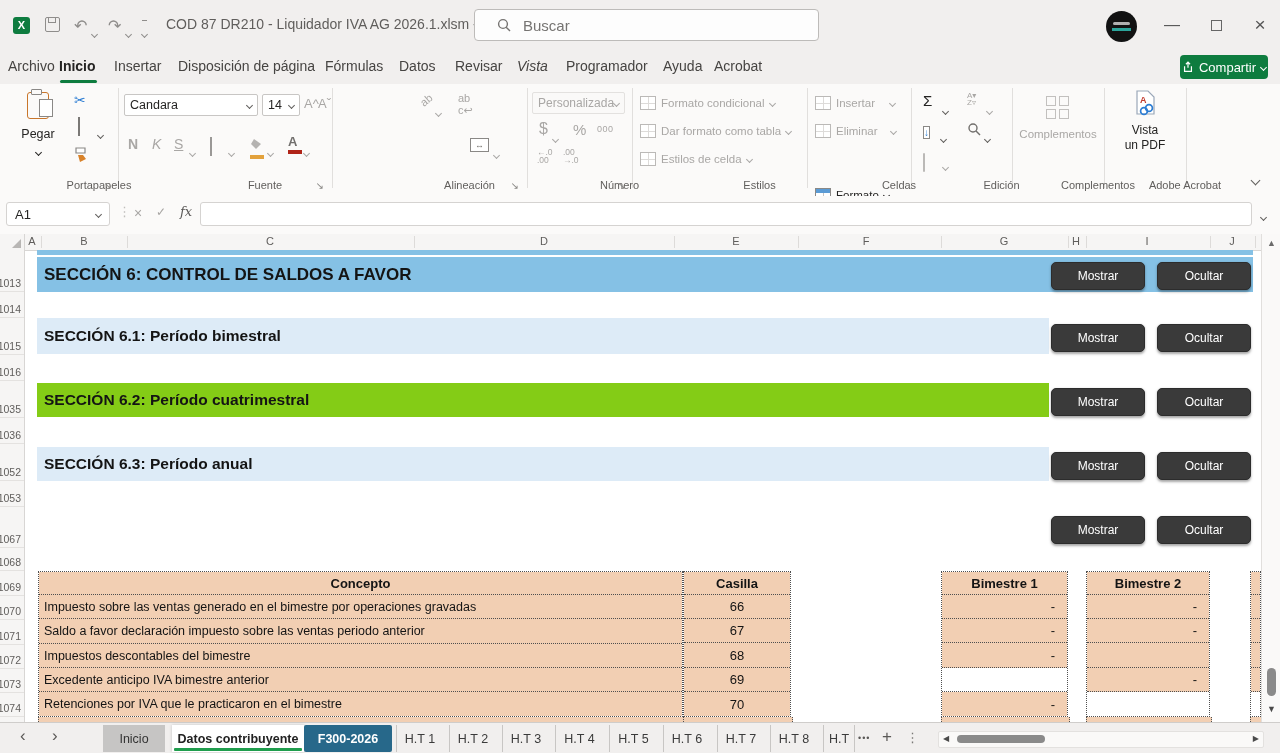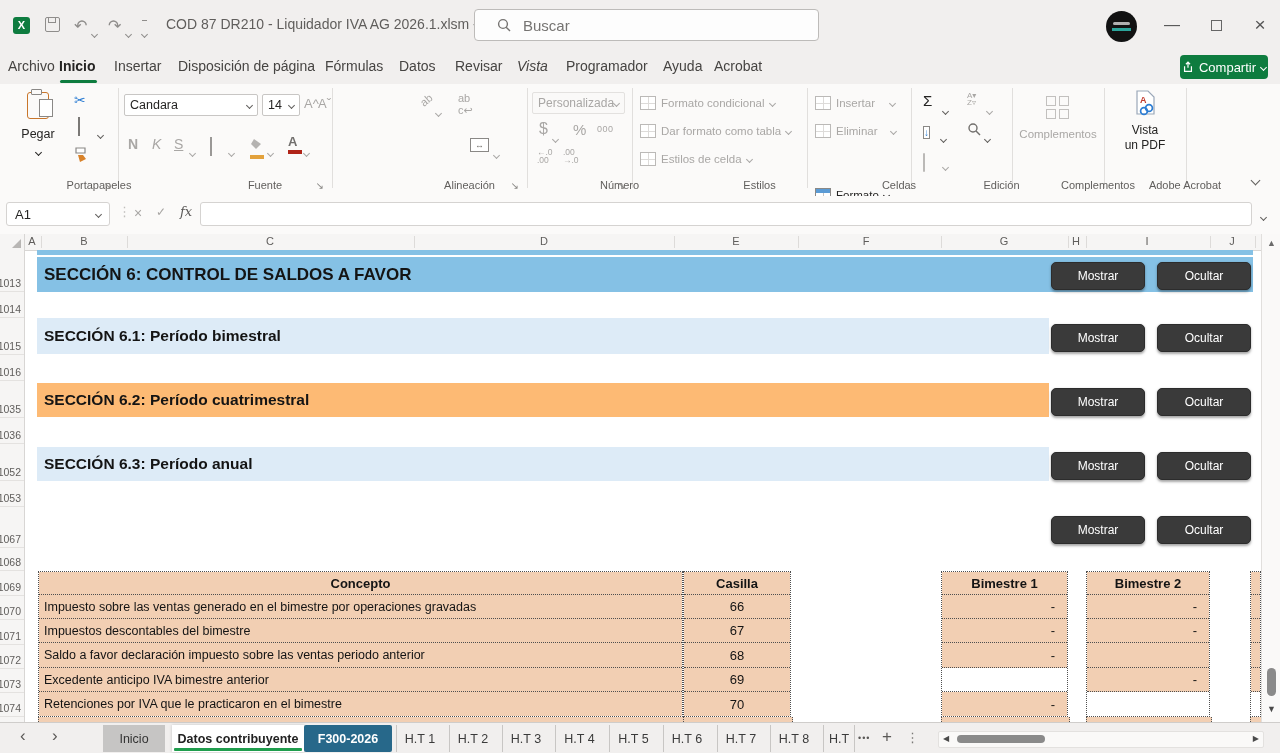--- a/index.html
+++ b/index.html
@@ -421,21 +421,21 @@
   <div class="band" style="left:37px;top:318px;width:1012px;height:36px;background:#DDEBF7;font-size:15.5px;">
     <span>SECCIÓN 6.1: Período bimestral</span>
   </div>
   <div class="btnD" style="left:1051px;top:324px;">
       <span>Mostrar</span>
     </div>
   <div class="btnD" style="left:1157px;top:324px;">
       <span>Ocultar</span>
     </div>
 
-  <div class="band" style="left:37px;top:383px;width:1012px;height:34px;background:#fdba74;font-size:15.5px;">
+  <div class="band" style="left:37px;top:383px;width:1012px;height:34px;background:#84cc16;font-size:15.5px;">
     <span>SECCIÓN 6.2: Período cuatrimestral</span>
   </div>
   <div class="btnD" style="left:1051px;top:388px;">
       <span>Mostrar</span>
     </div>
   <div class="btnD" style="left:1157px;top:388px;">
       <span>Ocultar</span>
     </div>
 
   <div class="band" style="left:37px;top:447px;width:1012px;height:34px;background:#DDEBF7;font-size:15.5px;">
@@ -451,22 +451,22 @@
   <div class="btnD" style="left:1051px;top:516px;">
       <span>Mostrar</span>
     </div>
   <div class="btnD" style="left:1157px;top:516px;">
       <span>Ocultar</span>
     </div>
 
   <div class="tcol" style="left:38px;width:645px;">
     <div class="tc hdr" style="height:23px;">Concepto</div>
     <div class="tc" style="height:24px;padding-left:5px;">Impuesto sobre las ventas generado en el bimestre por operaciones gravadas</div>
+    <div class="tc" style="height:25px;padding-left:5px;">Saldo a favor declaración impuesto sobre las ventas periodo anterior</div>
     <div class="tc" style="height:24px;padding-left:5px;">Impuestos descontables del bimestre</div>
-    <div class="tc" style="height:25px;padding-left:5px;">Saldo a favor declaración impuesto sobre las ventas periodo anterior</div>
     <div class="tc" style="height:24px;padding-left:5px;">Excedente anticipo IVA bimestre anterior</div>
     <div class="tc last" style="height:24px;padding-left:5px;">Retenciones por IVA que le practicaron en el bimestre</div>
   </div>
 
   <div class="tcol" style="left:683px;width:108px;">
     <div class="tc hdr" style="height:23px;">Casilla</div>
     <div class="tc ctr" style="height:24px;">66</div>
     <div class="tc ctr" style="height:24px;">67</div>
     <div class="tc ctr" style="height:25px;">68</div>
     <div class="tc ctr" style="height:24px;">69</div>

